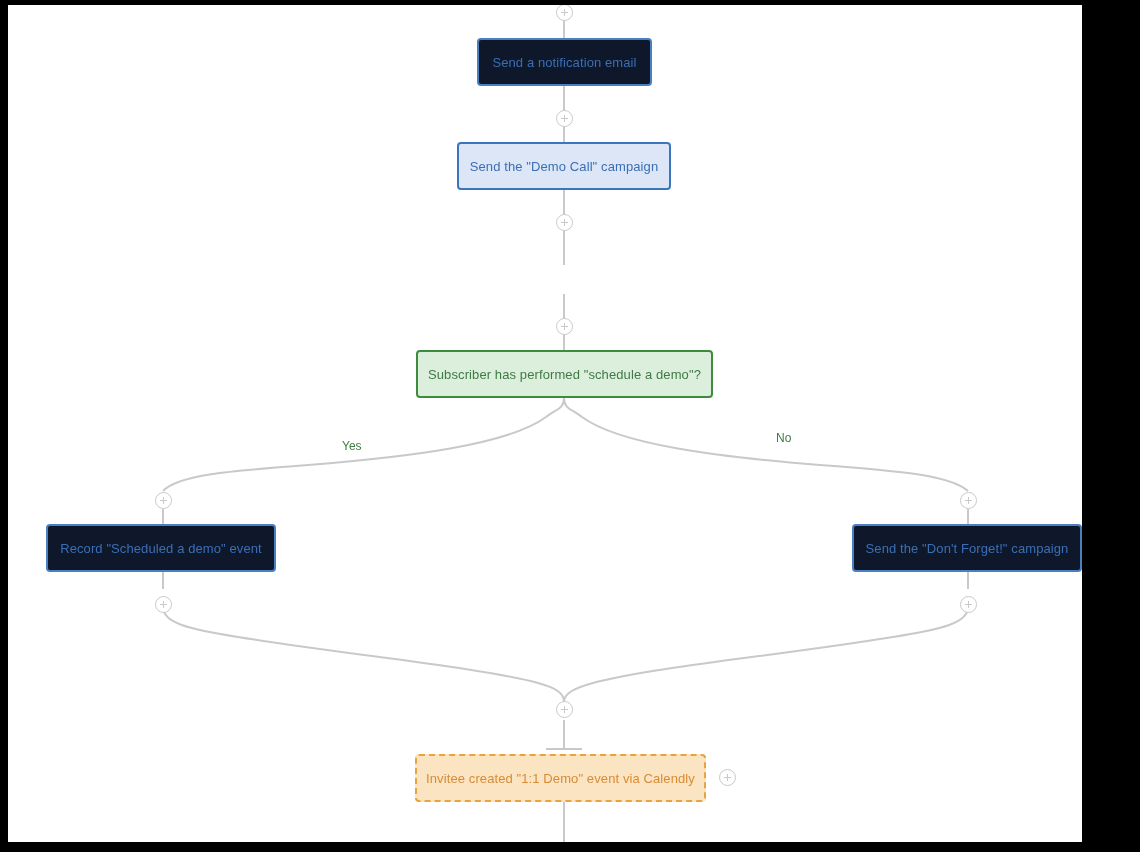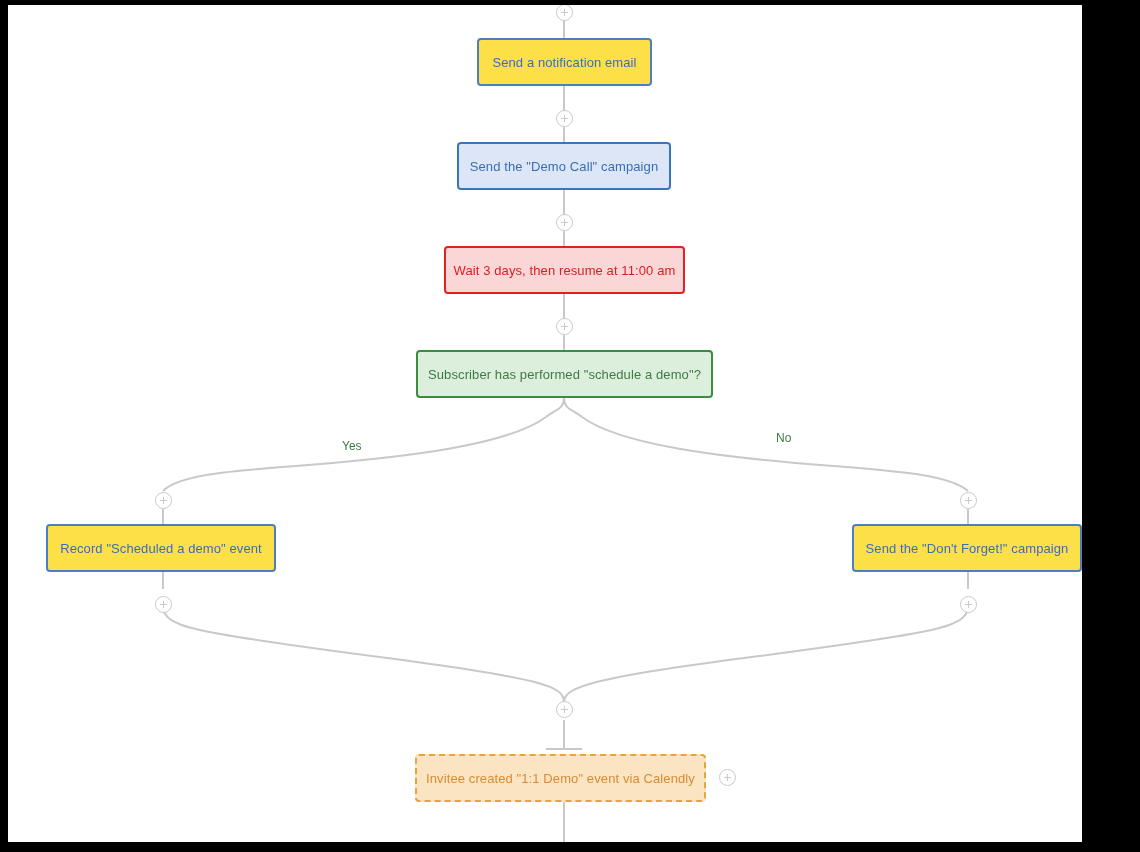--- a/index.html
+++ b/index.html
@@ -12,21 +12,21 @@
           background:#fff;overflow:hidden;}
 
   
   #edges{position:absolute;left:0;top:0;width:1074px;height:837px;}
 
   .node{position:absolute;box-sizing:border-box;height:48px;border-radius:4px;
         border:2px solid transparent;display:flex;align-items:center;
         justify-content:center;font-size:13px;letter-spacing:.1px;
         white-space:nowrap;cursor:pointer;z-index:5;}
 
-  .n-blue  {background:#fde047;border-color:#4a7fc1;color:#3a6fb5;}
+  .n-blue  {background:#0f172a;border-color:#4a7fc1;color:#3a6fb5;}
   .n-blue2 {background:#dce6f6;border-color:#3a76bd;color:#3a6fb5;}
   .n-red   {background:#fbd6d6;border-color:#e32020;color:#d81f1f;}
   .n-green {background:#dcefdc;border-color:#3d8b3d;color:#3e7a44;}
   .n-orange{background:#fae4c2;border:2px dashed #e8a33d;color:#d98b35;}
 
   .plus{position:absolute;width:17px;height:17px;border-radius:50%;
         border:1.5px solid #c9c9c9;background:#fff;box-sizing:border-box;
         z-index:6;cursor:pointer;}
   .plus::before,.plus::after{content:"";position:absolute;background:#c9c9c9;}
   .plus::before{left:3.5px;top:6.75px;width:7px;height:1.5px;}
@@ -82,23 +82,20 @@
     </svg>
 
     <div class="node n-blue" style="left:469px;top:33px;width:175px;">
       <span>Send a notification email</span>
     </div>
 
     <div class="node n-blue2" style="left:449px;top:137px;width:214px;">
       <span>Send the "Demo Call" campaign</span>
     </div>
 
-    <div class="node n-red" style="left:436px;top:241px;width:241px;">
-      <span>Wait 3 days, then resume at 11:00 am</span>
-    </div>
 
     <div class="node n-green" style="left:408px;top:345px;width:297px;">
       <span>Subscriber has performed "schedule a demo"?</span>
     </div>
 
     <div class="node n-blue" style="left:38px;top:519px;width:230px;">
       <span>Record "Scheduled a demo" event</span>
     </div>
 
     <div class="node n-blue" style="left:844px;top:519px;width:230px;">

